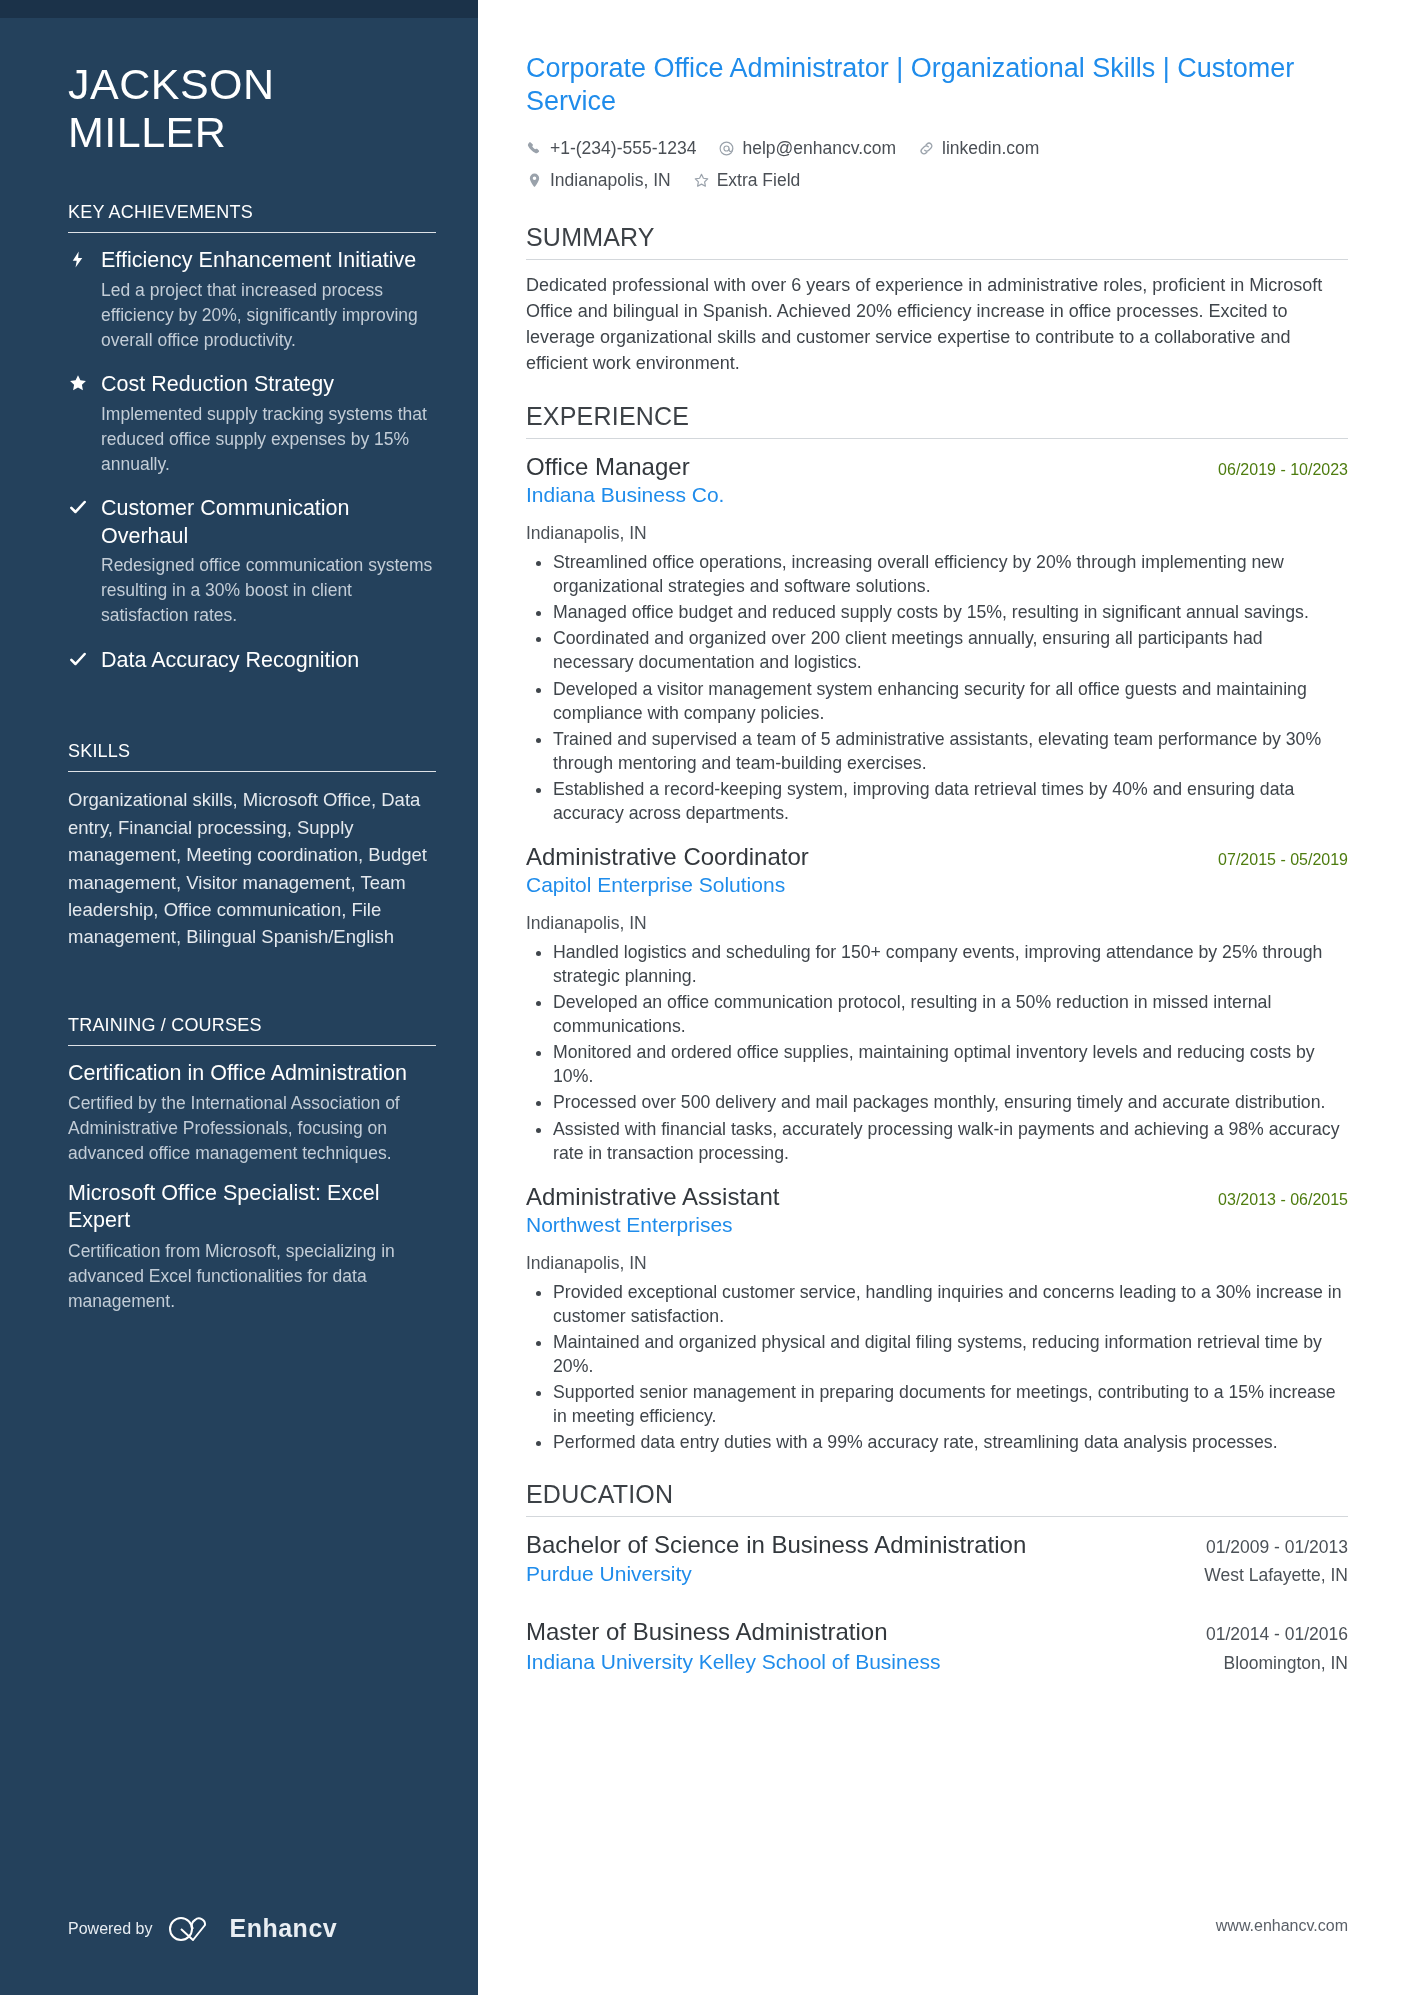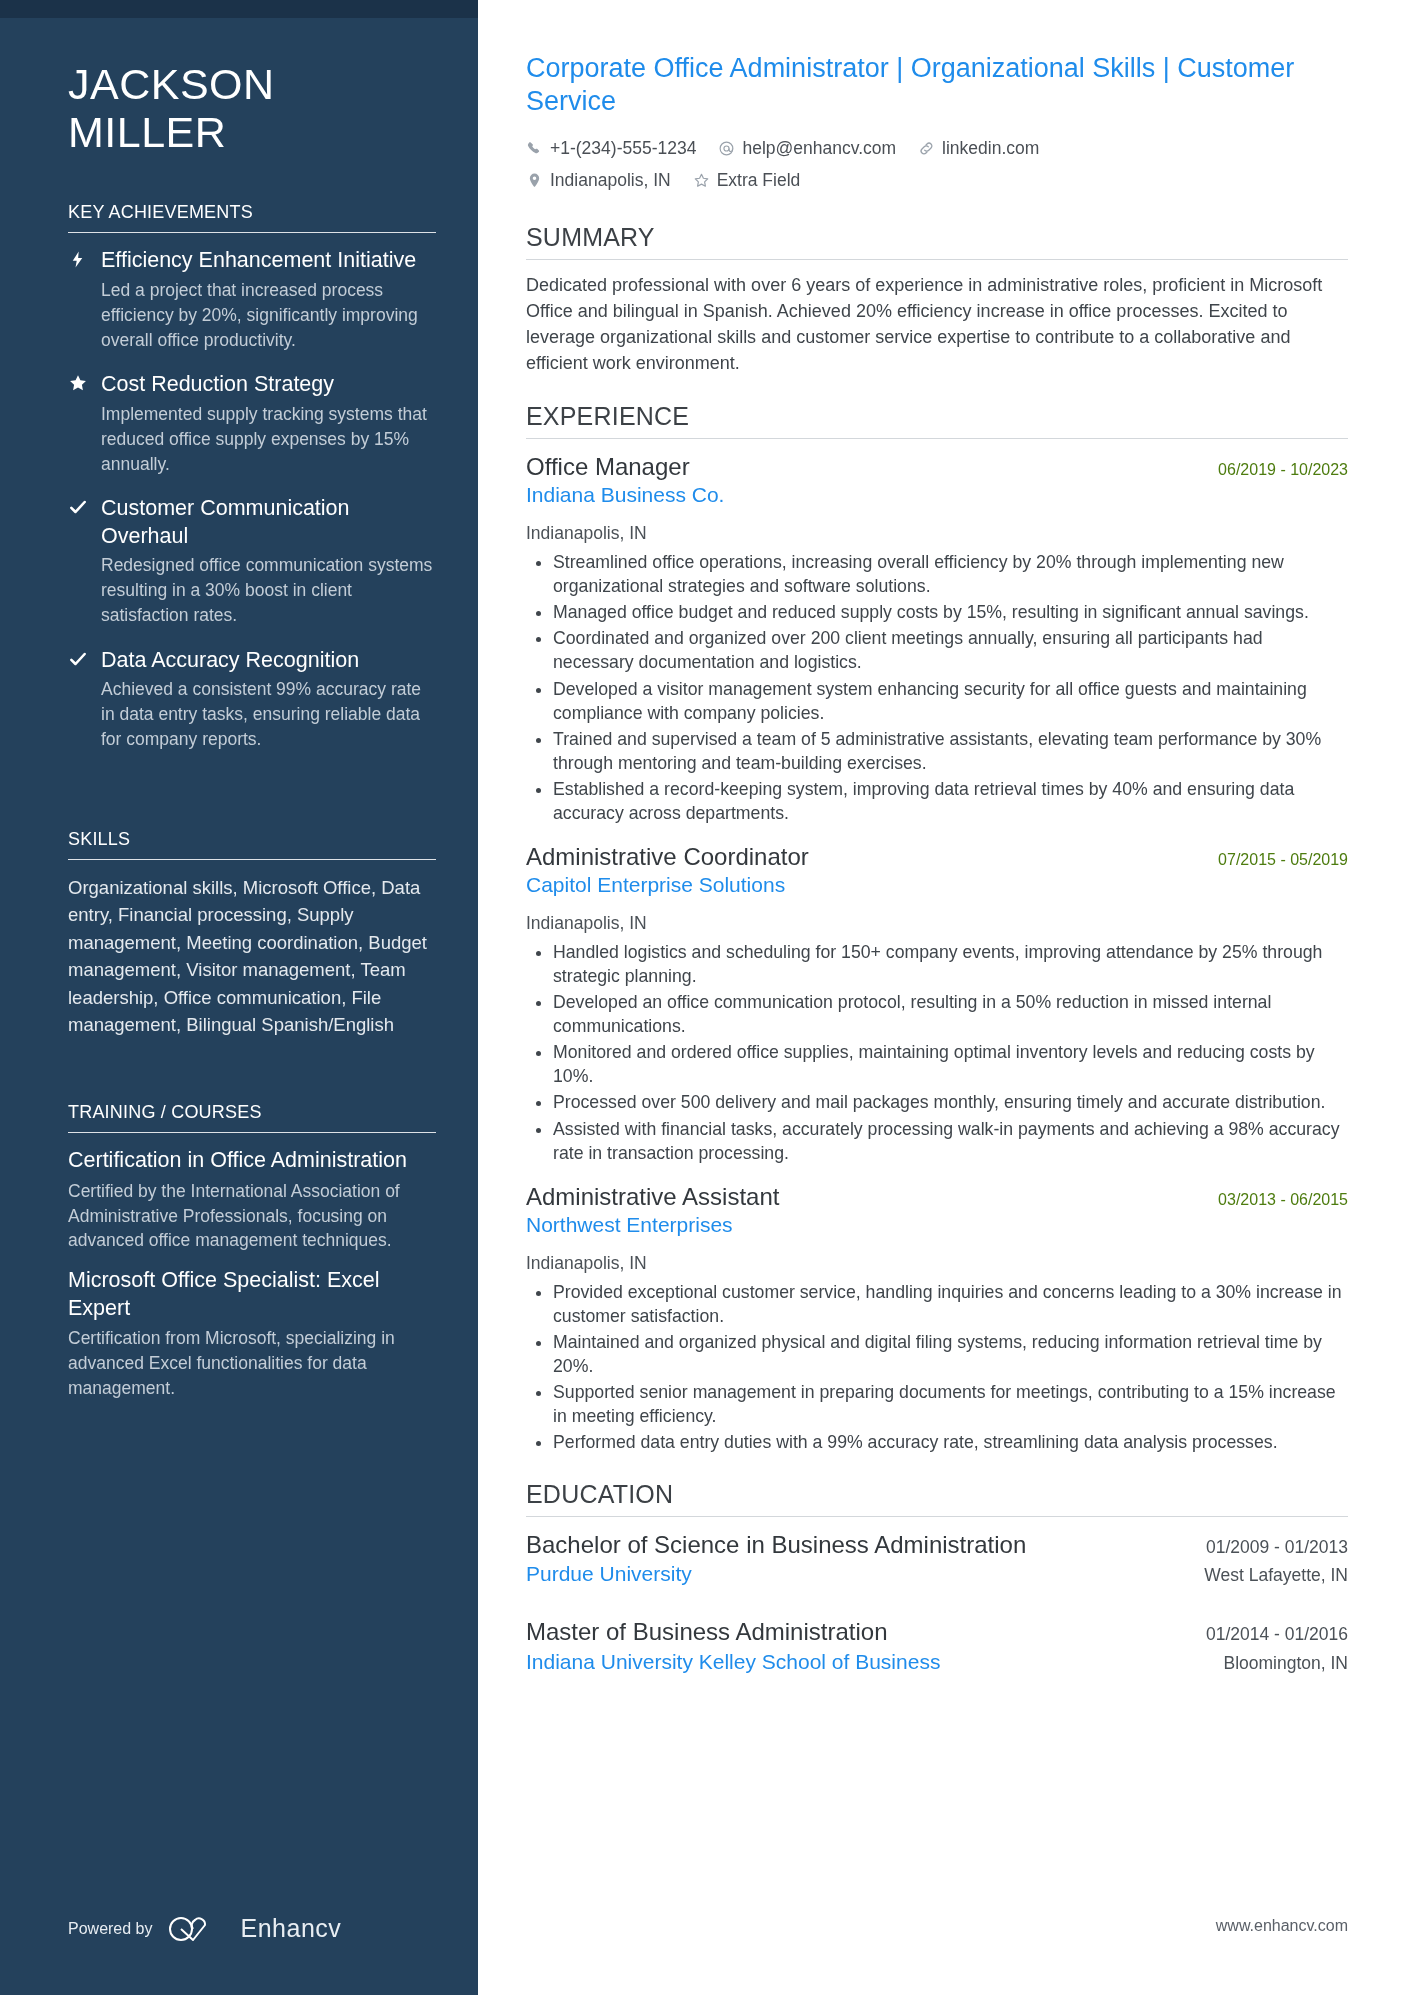--- a/index.html
+++ b/index.html
@@ -44,21 +44,21 @@
 
   .course { margin-bottom:14px; }
   .course-title { font-size:21.5px; line-height:1.28; color:#ffffff; margin-bottom:4px; }
   .course-desc { font-size:17.5px; line-height:1.42; color:#c3cdd7; }
 
   .powered {
     position:absolute; left:68px; bottom:52px;
     display:flex; align-items:center; gap:14px;
   }
   .powered-txt { font-size:16px; color:#e8edf2; }
-  .powered-logo { display:flex; align-items:center; gap:20px; }
+  .powered-logo { display:flex; align-items:center; gap:9px;font-weight:bold; }
   .powered-name { font-size:25px; color:#e9eef3; letter-spacing:.5px; }
 
   
   .main { flex:1; background:#ffffff; padding:52px 62px 0 48px; }
 
   .headline { font-size:27px; line-height:1.22; color:#1f8ceb; font-weight:400; }
 
   .contacts { margin-top:14px; font-size:17.5px; color:#4a4f55; }
   .contact-row { display:flex; flex-wrap:wrap; align-items:center; gap:0 22px; line-height:1.85; }
   .contact-item { display:inline-flex; align-items:center; gap:7px; }
@@ -136,21 +136,20 @@
       <div class="ach-title">Customer Communication Overhaul</div>
       <div class="ach-desc">Redesigned office communication systems resulting in a 30% boost in client satisfaction rates.</div>
     </div>
   </div>
   <div class="ach">
     <div class="ach-icon"><svg viewBox="0 0 24 24" width="20" height="20" fill="none" stroke="#fff" stroke-width="3.1" stroke-linecap="round" stroke-linejoin="round">
                 <path d="M4 13 l5 5 L20 6"></path>
               </svg></div>
     <div class="ach-body">
       <div class="ach-title">Data Accuracy Recognition</div>
-      <div class="ach-desc">Achieved a consistent 99% accuracy rate in data entry tasks, ensuring reliable data for company reports.</div>
     </div>
   </div>
         </div>
     </section>
 
     <section class="side-section">
       <div class="side-h">SKILLS</div>
       <div class="side-rule"></div>
       <div class="skills-text">Organizational skills, Microsoft Office, Data entry, Financial processing, Supply management, Meeting coordination, Budget management, Visitor management, Team leadership, Office communication, File management, Bilingual Spanish/English</div>
     </section>

